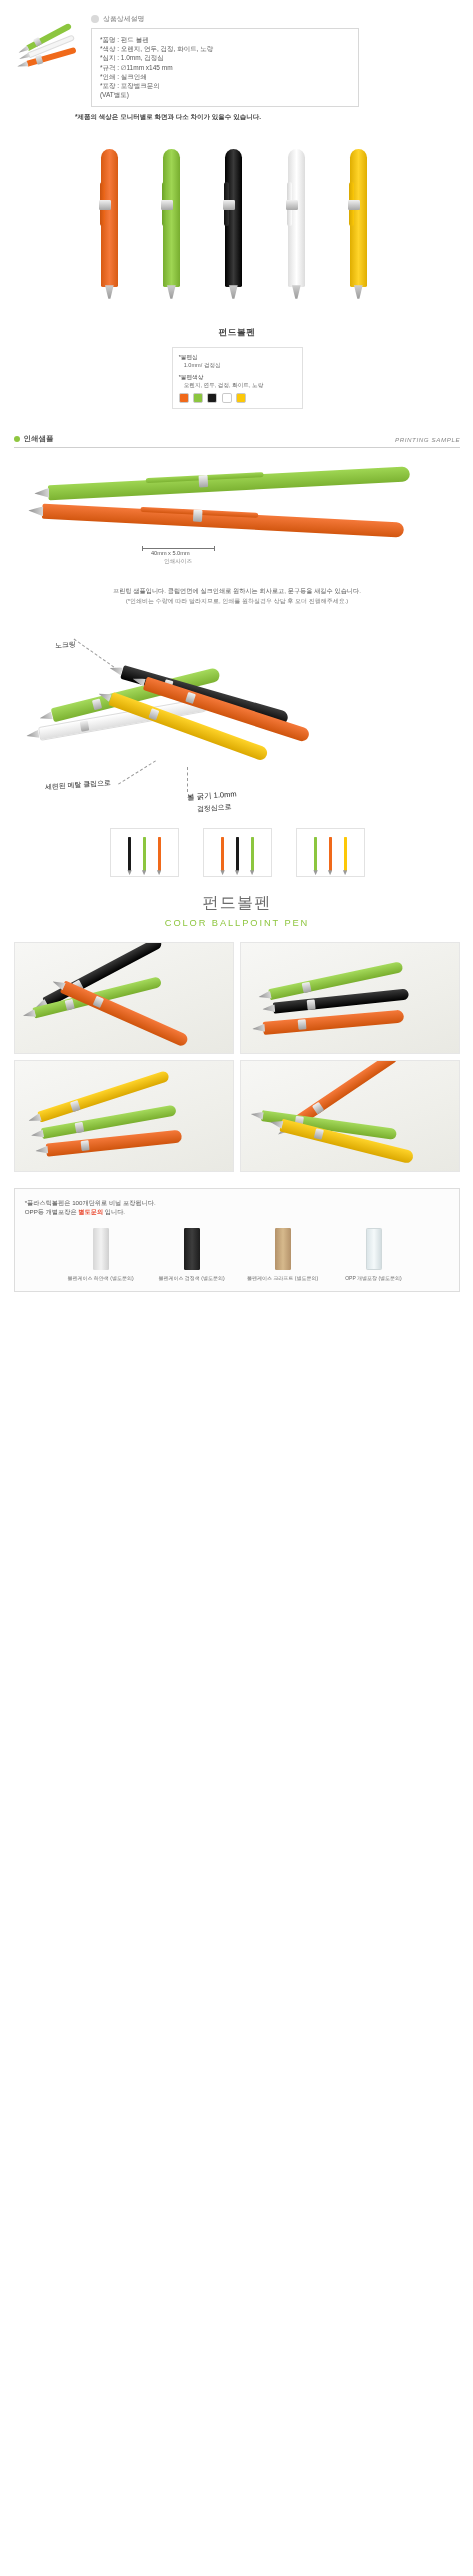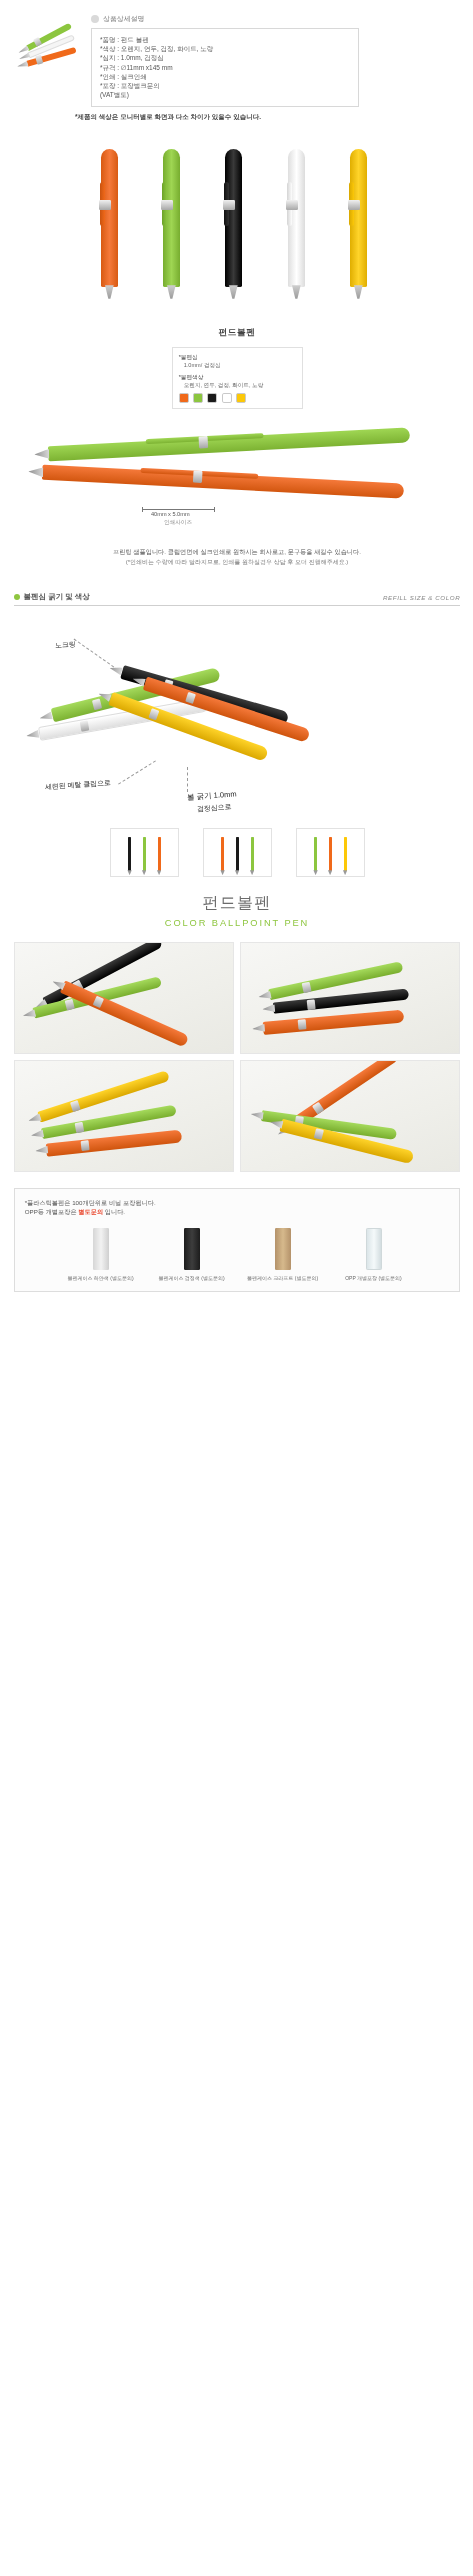--- a/index.html
+++ b/index.html
@@ -398,20 +398,27 @@
     <div style="margin-left:5px;">오렌지, 연두, 검정, 화이트, 노랑</div>
     <div class="swatches">
       <span class="swatch" style="background:#f0691a;"></span>
       <span class="swatch" style="background:#8cc63f;"></span>
       <span class="swatch" style="background:#1a1a1a;"></span>
       <span class="swatch" style="background:#ffffff;"></span>
       <span class="swatch" style="background:#fcc808;"></span>
     </div>
   </div>
 
+  <div class="sec-head">
+    <div class="left">
+      <span class="dot"></span>
+      <span>인쇄샘플</span>
+    </div>
+    <div class="right">PRINTING SAMPLE</div>
+  </div>
 
   <div class="print-sample">
     <div class="hpen" style="left:34px; top:6.2px; width:386px; transform:rotate(-3deg);">
       <div class="hbody" style="width:362px; background:linear-gradient(180deg,#9fd653,#7cb232);"></div>
       <div class="hnose"></div>
       <div class="hclip" style="left:112px; width:118px; background:linear-gradient(180deg,#9fd653,#7cb232);"></div>
       <div class="hmetal" style="left:165px;"></div>
     </div>
 
     <div class="hpen" style="left:28px; top:44px; width:386px; transform:rotate(3deg);">
@@ -426,27 +433,20 @@
     <div class="dim-tick" style="left:214px; top:82px;"></div>
     <div class="dim" style="left:151px; top:86px;">40mm x 5.0mm</div>
     <div class="dim" style="left:164px; top:94px; color:#888;">인쇄사이즈</div>
   </div>
 
   <div class="print-note">
     <div>프린팅 샘플입니다. 클립연면에 실크인쇄로 원하시는 회사로고, 문구등을 새길수 있습니다.</div>
     <div class="sub">(*인쇄비는 수량에 따라 달라지므로, 인쇄를 원하실경우 상담 후 오더 진행해주세요.)</div>
   </div>
 
-  <div class="sec-head">
-    <div class="left">
-      <span class="dot"></span>
-      <span>볼펜심 굵기 및 색상</span>
-    </div>
-    <div class="right">REFILL SIZE &amp; COLOR</div>
-  </div>
 
   <div class="refill">
 
     <div class="anno hand" style="left:55px; top:21px;">노크링</div>
     <div class="leader" style="left:69px; top:35px; width:54px; transform:rotate(35deg);"></div>
 
     <div class="dpen" style="left:37px; top:69px; transform:rotate(-14deg);">
       <div style="position:relative;width:187px;height:16px;">
         <div class="db" style="left:12.5px; top:1.2px; width:172px; height:13.7px; background:linear-gradient(180deg,#a5da5c,#7cb232);"></div>
         <div class="dn" style="left:0; top:3.7px;"></div>

